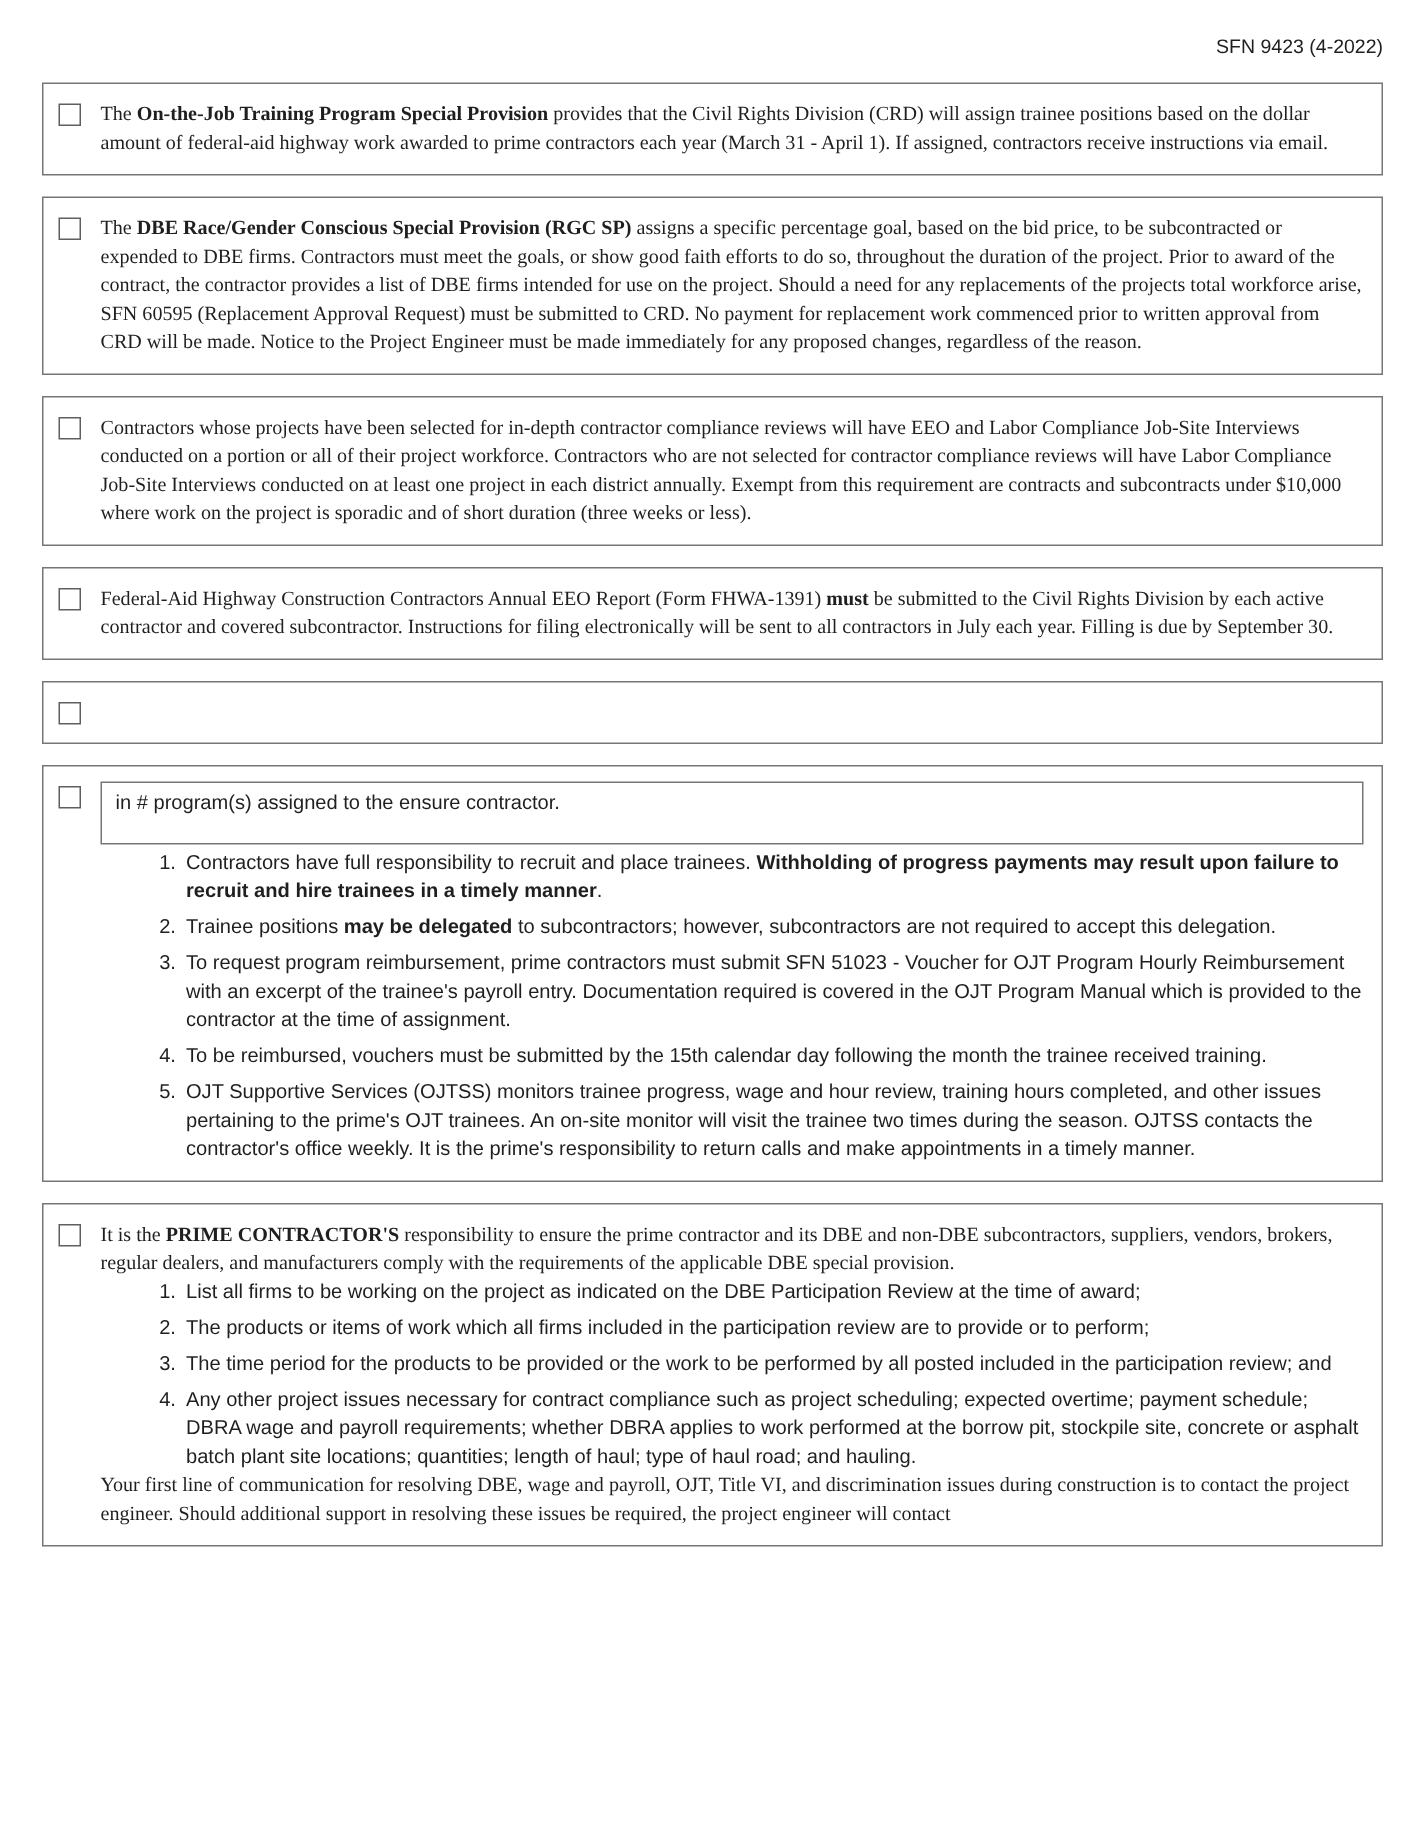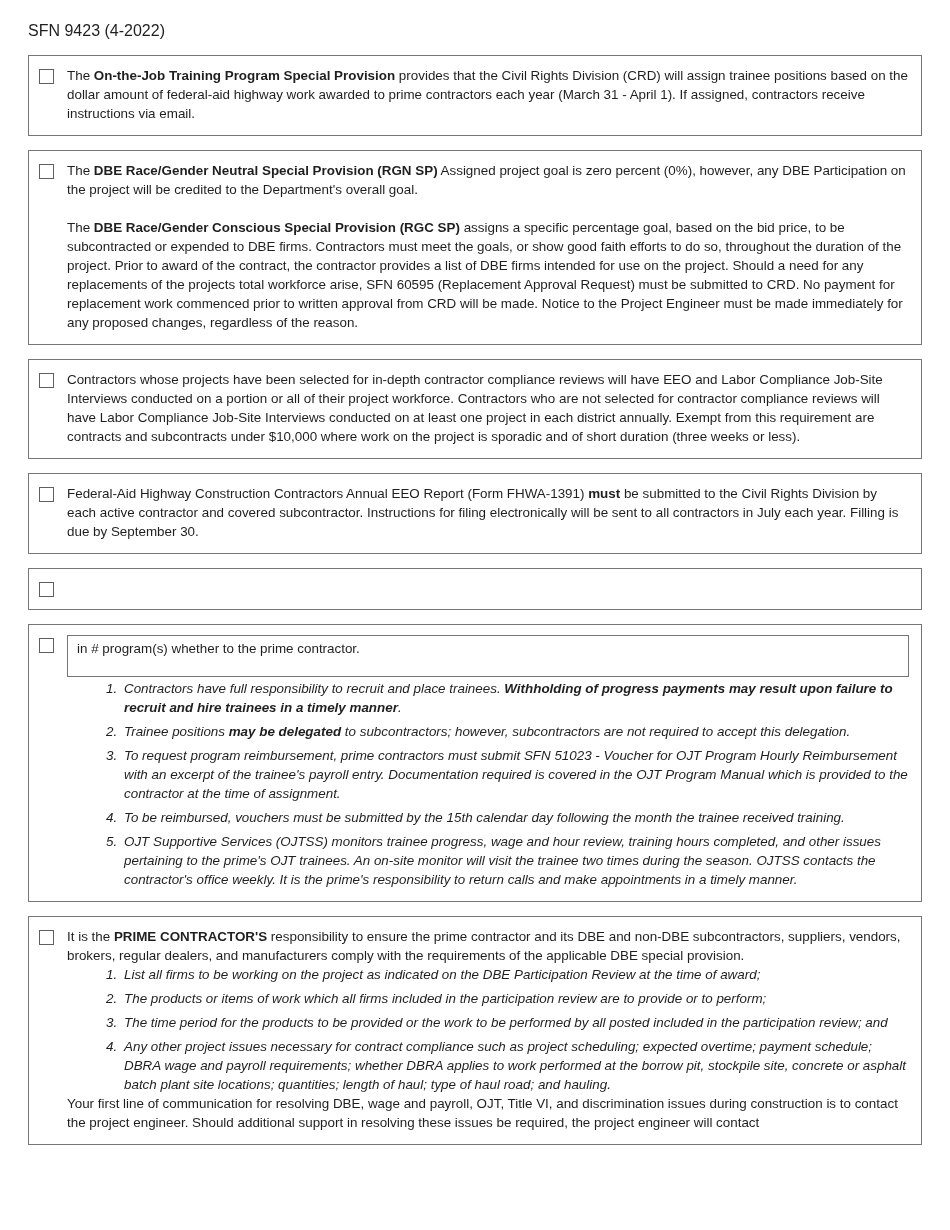--- a/index.html
+++ b/index.html
@@ -6,21 +6,21 @@
   html, body { margin: 0; padding: 0; }
   body {
     width: 950px;
     min-height: 1230px;
     background: #ffffff;
     color: #1f1f1f;
     font-family: "Liberation Sans", sans-serif;
   }
   .page { padding: 20px 28px 24px 28px; }
 
-  .form-header { font-size: 16px; line-height: 21px; margin-bottom: 8px; }
+  .form-header { font-size: 13px; line-height: 21px; margin-bottom: 8px; text-align: right; }
 
   .section-box {
     display: flex;
     align-items: flex-start;
     border: 1px solid #767676;
     margin-top: 14px;
     padding: 10px 12px 12px 10px;
     background: #ffffff;
   }
   .checkbox {
@@ -31,25 +31,25 @@
     background: #ffffff;
     margin-top: 3px;
     cursor: pointer;
   }
   .section-content {
     flex: 1 1 auto;
     margin-left: 13px;
     font-size: 13.4px;
     line-height: 19px;
   }
-  .para { margin: 0; }
+  .para { margin: 0; font-family: Liberation Serif, serif; }
   .para + .para { margin-top: 19px; }
   .bold { font-weight: bold; }
 
-  .num-list { margin: 0 0 0 0; padding-left: 54px; font-style: italic; }
+  .num-list { margin: 0 0 0 0; padding-left: 54px; }
   .num-list li { margin-bottom: 5px; padding-left: 3px; }
   .num-list li:last-child { margin-bottom: 0; }
 
   .tr-table {
     display: flex;
     border: 1px solid #767676;
     min-height: 42px;
     margin-bottom: 2px;
   }
   .tr-cell { padding: 3px 9px; }
@@ -71,21 +71,20 @@
   <div class="section-box">
     <div class="checkbox"></div>
     <div class="section-content">
       <p class="para"><span>The </span><span class="bold">On-the-Job Training Program Special Provision</span><span> provides that the Civil Rights Division (CRD) will assign trainee positions based on the dollar amount of federal-aid highway work awarded to prime contractors each year (March 31 - April 1). If assigned, contractors receive instructions via email.</span></p>
     </div>
   </div>
 
   <div class="section-box">
     <div class="checkbox"></div>
     <div class="section-content">
-      <p class="para"><span>The </span><span class="bold">DBE Race/Gender Neutral Special Provision (RGN SP)</span><span> Assigned project goal is zero percent (0%), however, any DBE Participation on the project will be credited to the Department's overall goal.</span></p>
       <p class="para"><span>The </span><span class="bold">DBE Race/Gender Conscious Special Provision (RGC SP)</span><span> assigns a specific percentage goal, based on the bid price, to be subcontracted or expended to DBE firms. Contractors must meet the goals, or show good faith efforts to do so, throughout the duration of the project. Prior to award of the contract, the contractor provides a list of DBE firms intended for use on the project. Should a need for any replacements of the projects total workforce arise, SFN 60595 (Replacement Approval Request) must be submitted to CRD. No payment for replacement work commenced prior to written approval from CRD will be made. Notice to the Project Engineer must be made immediately for any proposed changes, regardless of the reason.</span></p>
     </div>
   </div>
 
   <div class="section-box">
     <div class="checkbox"></div>
     <div class="section-content">
       <p class="para">Contractors whose projects have been selected for in-depth contractor compliance reviews will have EEO and Labor Compliance Job-Site Interviews conducted on a portion or all of their project workforce. Contractors who are not selected for contractor compliance reviews will have Labor Compliance Job-Site Interviews conducted on at least one project in each district annually. Exempt from this requirement are contracts and subcontracts under $10,000 where work on the project is sporadic and of short duration (three weeks or less).</p>
     </div>
   </div>
@@ -98,21 +97,21 @@
   </div>
 
   <div class="section-box">
     <div class="checkbox"></div>
   </div>
 
   <div class="section-box">
     <div class="checkbox"></div>
     <div class="section-content">
       <div class="tr-table">
-        <div class="tr-cell tr-cell-right">in # program(s) whether to the prime contractor.</div>
+        <div class="tr-cell tr-cell-right">in # program(s) assigned to the ensure contractor.</div>
       </div>
       <ol class="num-list">
         <li><span>Contractors have full responsibility to recruit and place trainees. </span><span class="bold">Withholding of progress payments may result upon failure to recruit and hire trainees in a timely manner</span><span>.</span></li>
         <li><span>Trainee positions </span><span class="bold">may be delegated</span><span> to subcontractors; however, subcontractors are not required to accept this delegation.</span></li>
         <li><span>To request program reimbursement, prime contractors must submit SFN 51023 - Voucher for OJT Program Hourly Reimbursement with an excerpt of the trainee's payroll entry. Documentation required is covered in the OJT Program Manual which is provided to the contractor at the time of assignment.</span></li>
         <li><span>To be reimbursed, vouchers must be submitted by the 15th calendar day following the month the trainee received training.</span></li>
         <li><span>OJT Supportive Services (OJTSS) monitors trainee progress, wage and hour review, training hours completed, and other issues pertaining to the prime's OJT trainees. An on-site monitor will visit the trainee two times during the season. OJTSS contacts the contractor's office weekly. It is the prime's responsibility to return calls and make appointments in a timely manner.</span></li>
       </ol>
     </div>
   </div>

